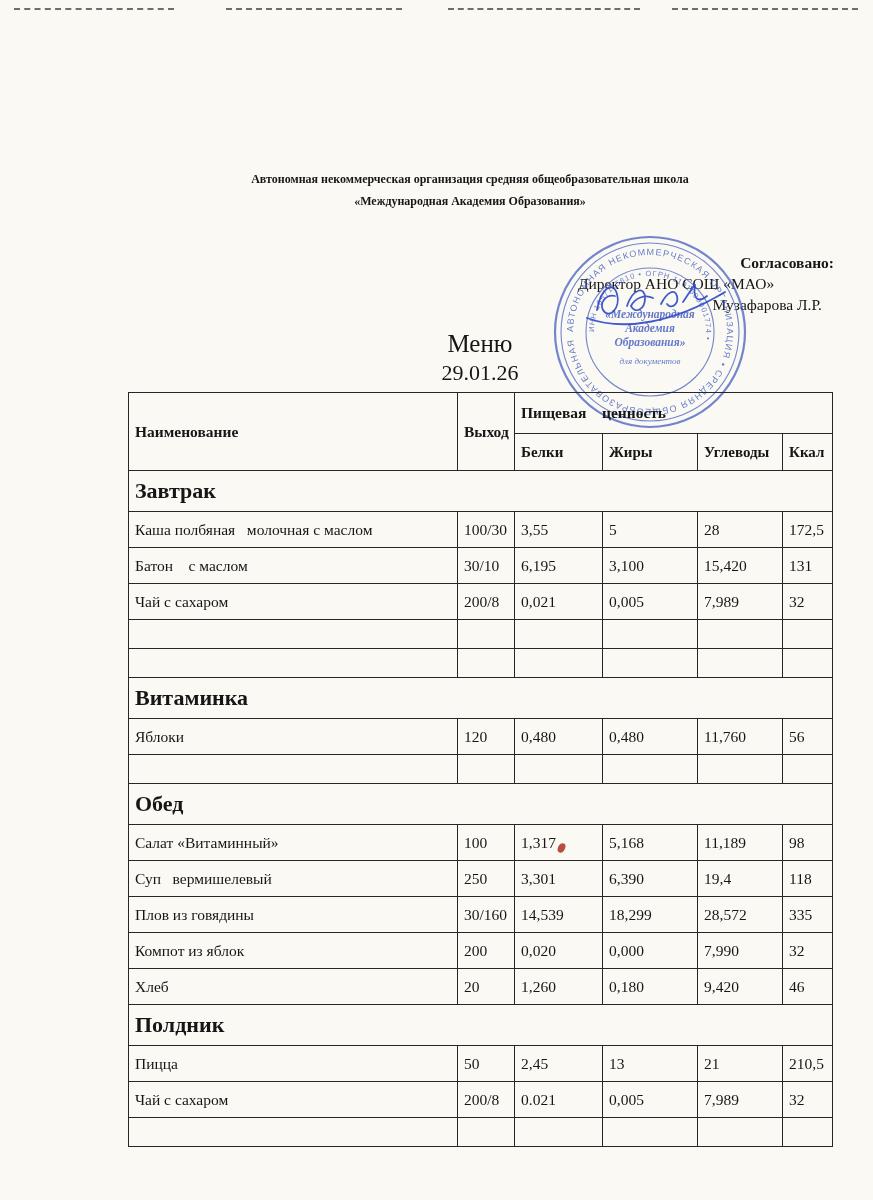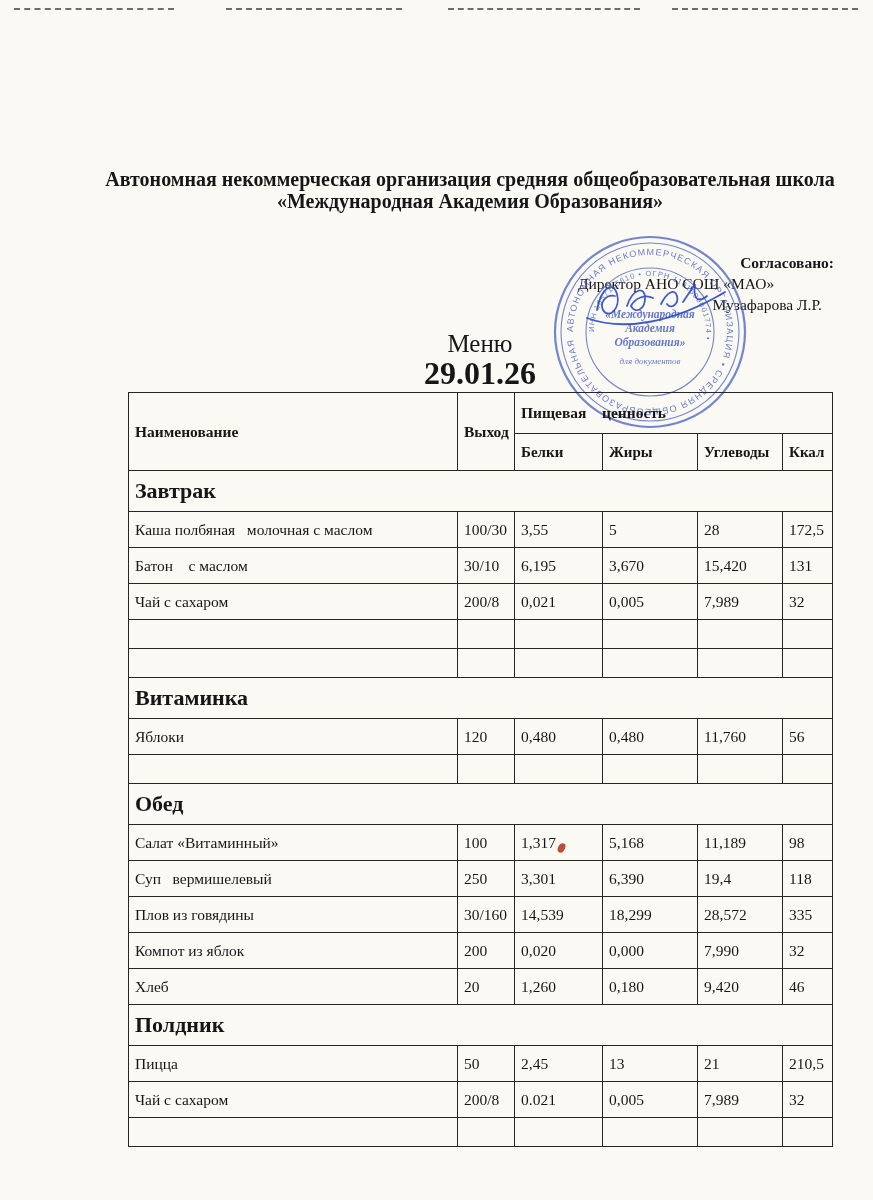--- a/index.html
+++ b/index.html
@@ -16,38 +16,38 @@
   }
   
   .dash{position:absolute;top:8px;height:0;border-top:2px dashed #4b4b4b;opacity:.8;}
   .dash-1{left:14px;width:160px;}
   .dash-2{left:226px;width:176px;}
   .dash-3{left:448px;width:192px;}
   .dash-4{left:672px;width:186px;}
 
   .org-header{
     position:absolute;top:168px;left:90px;width:760px;
-    text-align:center;font-weight:bold;font-size:20px;line-height:22px;
+    text-align:center;font-weight:bold;font-size:12px;line-height:22px;
   }
   .approval{
     position:absolute;top:252px;left:578px;width:256px;
     font-size:15.5px;line-height:21px;
   }
   .approval .agreed{font-weight:bold;text-align:right;}
   .approval .director{text-align:left;}
   .approval .director-name{text-align:right;padding-right:12px;}
 
   .stamp-svg{position:absolute;left:550px;top:232px;pointer-events:none;}
   .signature-svg{position:absolute;left:575px;top:258px;pointer-events:none;}
 
   .menu-title-block{
     position:absolute;top:330px;left:128px;width:704px;text-align:center;
   }
   .menu-title-block .menu-word{font-weight:normal;font-size:25px;line-height:28px;}
-  .menu-title-block .menu-date{font-weight:bold;font-size:32px;line-height:30px;}
+  .menu-title-block .menu-date{font-weight:normal;font-size:22px;line-height:30px;}
 
   table.menu{
     position:absolute;top:392px;left:128px;
     border-collapse:collapse;table-layout:fixed;width:704px;
     font-size:15.5px;
   }
   table.menu td, table.menu th{
     border:1.6px solid #262626;
     padding:2px 6px;
     text-align:left;
@@ -160,21 +160,21 @@
           <td>100/30</td>
           <td>3,55</td>
           <td>5</td>
           <td>28</td>
           <td>172,5</td>
         </tr>
         <tr class="data-row">
           <td>Батон    с маслом</td>
           <td>30/10</td>
           <td>6,195</td>
-          <td>3,670</td>
+          <td>3,100</td>
           <td>15,420</td>
           <td>131</td>
         </tr>
         <tr class="data-row">
           <td>Чай с сахаром</td>
           <td>200/8</td>
           <td>0,021</td>
           <td>0,005</td>
           <td>7,989</td>
           <td>32</td>

